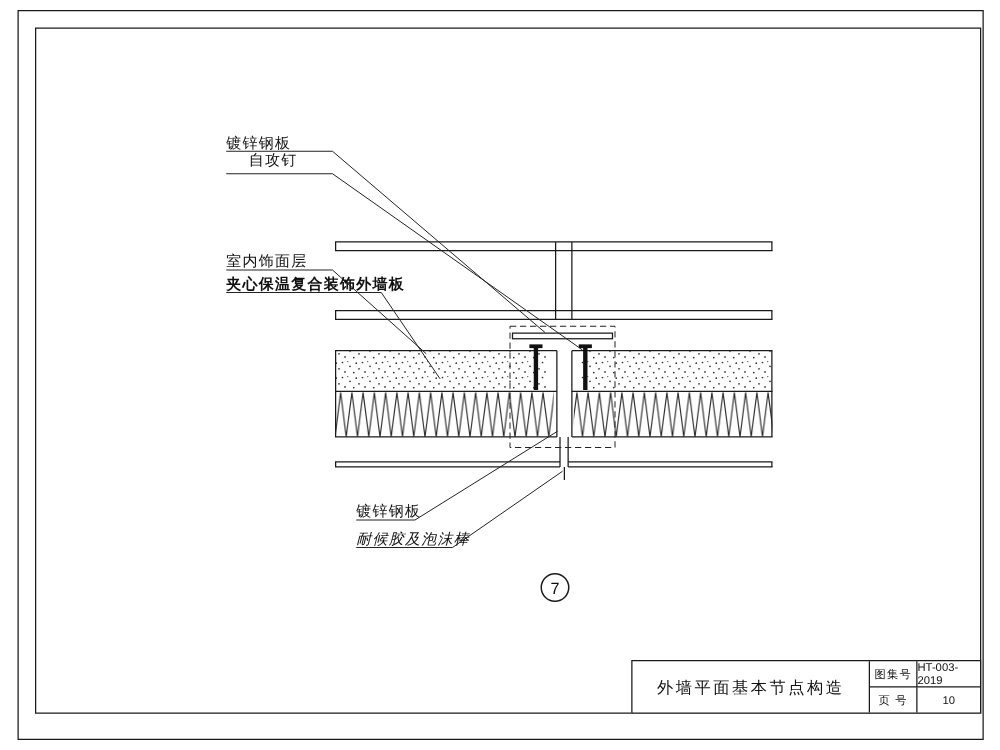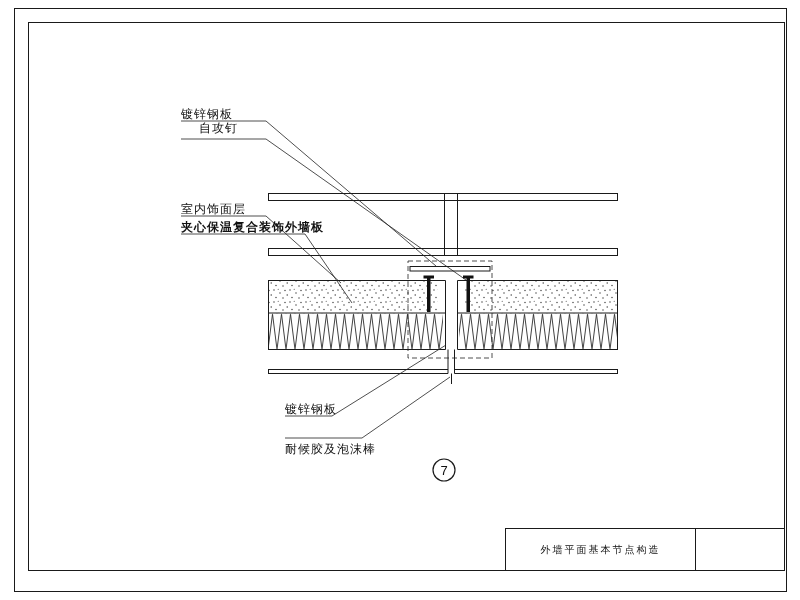--- a/index.html
+++ b/index.html
@@ -13,21 +13,21 @@
 
   svg.drawing { position:absolute; left:0; top:0; }
 
   .lbl { position:absolute; font-size:12px; letter-spacing:1px; white-space:nowrap;
          color:#111; line-height:12px; }
 
   .title-block { position:absolute; left:505px; top:528px; width:280px; height:43px;
                  display:flex; background:#fff; border:1px solid #1a1a1a; }
   .tb-title { flex:0 0 190px; display:flex; align-items:center; justify-content:center;
               border-right:1px solid #1a1a1a; font-family:"Liberation Serif", serif;
-              font-size:10px; letter-spacing:2px; }
+              font-size:13px; letter-spacing:2px; }
   .tb-right { flex:1; display:grid; grid-template-columns:38px 1fr; grid-template-rows:1fr 1fr; }
   .tb-cell { display:flex; align-items:center; justify-content:center; font-size:9px; }
   .tb-label { border-right:1px solid #1a1a1a; font-size:9px; letter-spacing:1px; }
   .tb-row-top { border-bottom:1px solid #1a1a1a; }
 </style>
 </head>
 <body>
 
 <div class="frame-outer"></div>
 <div class="frame-inner"></div>
@@ -92,17 +92,23 @@
     <circle cx="444" cy="470" r="11" fill="none" stroke="#1a1a1a" stroke-width="1.2"></circle>
     <text x="444" y="475" text-anchor="middle" font-size="13" fill="#111" font-family="Liberation Sans, sans-serif">7</text>
   </g>
 </svg>
 
 <div class="lbl" style="left:181px; top:108px;">镀锌钢板</div>
 <div class="lbl" style="left:181px; top:122px;margin-left:18px;">自攻钉</div>
 <div class="lbl" style="left:181px; top:203px;text-align:center;">室内饰面层</div>
 <div class="lbl" style="left:181px; top:221px;font-weight:bold;">夹心保温复合装饰外墙板</div>
 <div class="lbl" style="left:285px; top:403px;">镀锌钢板</div>
-<div class="lbl" style="left:285px; top:443px;">耐候胶及泡沫棒</div>
+<div class="lbl" style="left:285px; top:425px;font-style:italic;">耐候胶及泡沫棒</div>
 
 <div class="title-block">
   <div class="tb-title">外墙平面基本节点构造</div>
+  <div class="tb-right">
+    <div class="tb-cell tb-label tb-row-top">图集号</div>
+    <div class="tb-cell tb-row-top">HT-003-2019</div>
+    <div class="tb-cell tb-label">页 号</div>
+    <div class="tb-cell">10</div>
+  </div>
 </div>
 
 </body></html>

